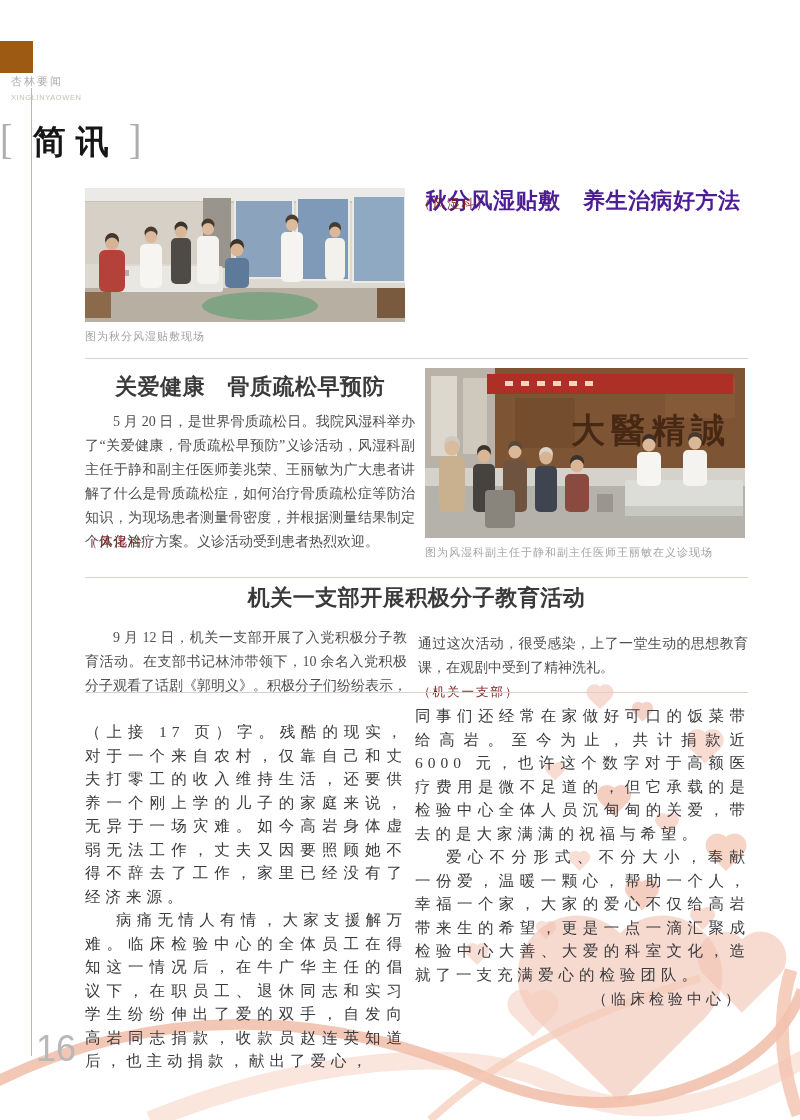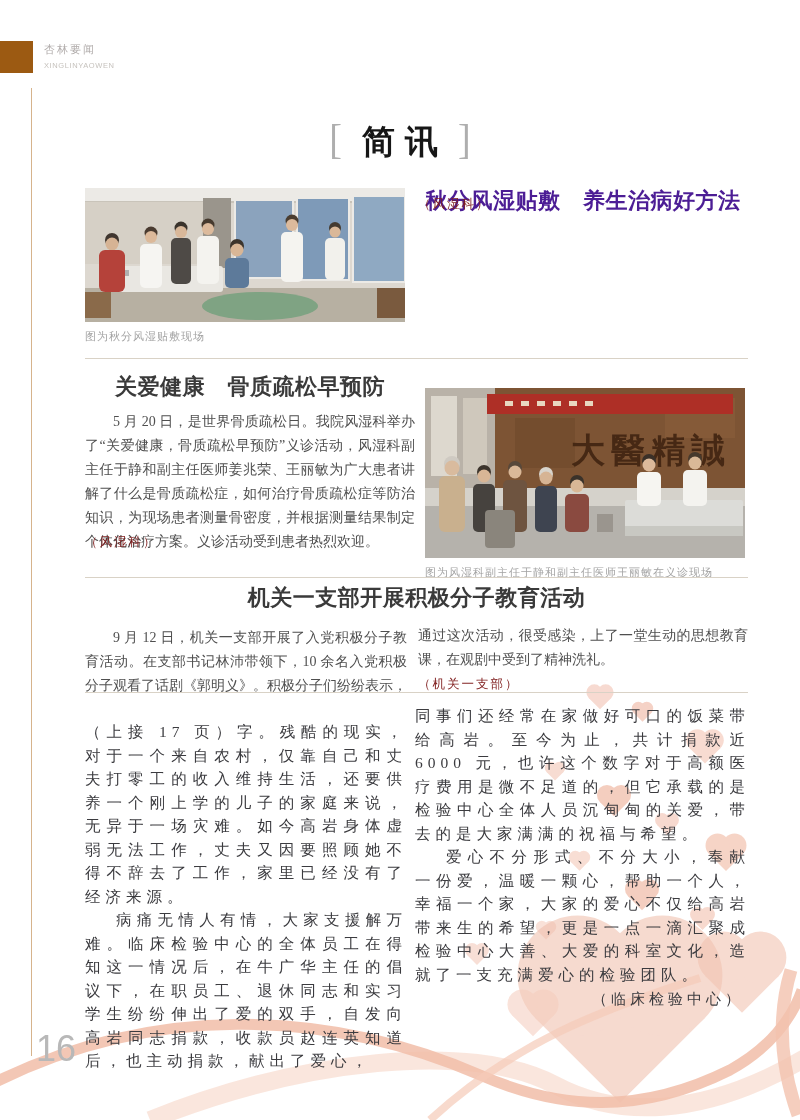--- a/index.html
+++ b/index.html
@@ -16,29 +16,29 @@
   .heart::before, .heart::after {
     content:""; position:absolute; width:100%; height:100%;
     border-radius:50%; background:inherit;
   }
   .heart::before { top:-50%; left:0; }
   .heart::after { top:0; left:-50%; }
   .ribbons { position:absolute; left:0; top:930px; width:800px; height:190px; }
   .left-rule { position:absolute; left:31px; top:88px; width:1px; height:968px;
     background:#c08a4e; opacity:.65; z-index:2; }
   
-  .masthead { position:absolute; left:0; top:41px; z-index:3; display:flex; }
+  .masthead { position:absolute; left:0; top:41px; z-index:3; display:flex;flex-direction:column; }
   .logo-square { width:33px; height:32px; background:#9c5a12; }
   .masthead-text { margin-left:11px; padding-top:1px; }
   .masthead-cn { font-size:11px; color:#b1acab; letter-spacing:2px;
     font-family:"Liberation Sans","DejaVu Sans",sans-serif; }
   .masthead-en { font-size:7.5px; color:#c6c2bd; letter-spacing:.6px; margin-top:4px;
     font-family:"Liberation Sans","DejaVu Sans",sans-serif; }
   
-  .page-title { position:absolute; left:0; top:118px; width:800px; text-align:center;
+  .page-title { position:absolute; left:0; top:118px; width:800px; text-align:left;
     z-index:3; }
   .bracket { color:#aeaeae; font-size:38px; font-weight:300; display:inline-block;
     transform:scaleY(1.12); position:relative; top:-2px; }
   .bracket.l { margin-right:12px; }
   .bracket.r { margin-left:2px; }
   .title-text { font-size:33px; font-weight:900; color:#161616; letter-spacing:10px;
     display:inline-block; }
   
   .abs { position:absolute; z-index:3; }
   .headline { font-weight:700; font-size:22px; text-align:center; letter-spacing:.5px; }
@@ -158,21 +158,21 @@
   </section>
 
   <div class="divider" style="top:358px"></div>
 
   <section class="abs" style="left:85px;top:372px;width:330px">
     <h2 class="headline dark">关爱健康　骨质疏松早预防</h2>
     <p class="bodytext indent">5 月 20 日，是世界骨质疏松日。我院风湿科举办了“关爱健康，骨质疏松早预防”义诊活动，风湿科副主任于静和副主任医师姜兆荣、王丽敏为广大患者讲解了什么是骨质疏松症，如何治疗骨质疏松症等防治知识，为现场患者测量骨密度，并根据测量结果制定个体化治疗方案。义诊活动受到患者热烈欢迎。</p>
     <div class="byline pull-up" style="padding-right:20px">（风湿科）</div>
   </section>
 
-  <figure class="abs" style="left:425px;top:388px;width:328px">
+  <figure class="abs" style="left:425px;top:368px;width:328px">
     <svg class="photo" width="320" height="170" viewBox="0 0 320 170">
       <rect width="320" height="170" fill="#c9c4bc"></rect>
       <rect width="70" height="100" fill="#b9b2a8"></rect>
       <rect x="6" y="8" width="26" height="80" fill="#ddd8ce"></rect>
       <rect x="38" y="10" width="24" height="76" fill="#cfc8bc"></rect>
       <rect x="70" width="250" height="100" fill="#7d5434"></rect>
       <rect x="90" y="30" width="60" height="50" fill="#6b4527" opacity=".5"></rect>
       <rect x="240" y="10" width="70" height="40" fill="#8a5f3c" opacity=".6"></rect>
       <rect x="62" y="6" width="246" height="20" fill="#ae2f26"></rect>
       <rect x="80" y="13" width="8" height="5" fill="#e8d8c0"></rect>
@@ -213,21 +213,21 @@
     <figcaption class="caption">图为风湿科副主任于静和副主任医师王丽敏在义诊现场</figcaption>
   </figure>
 
   <div class="divider" style="top:577px"></div>
 
   <h2 class="headline dark abs" style="left:85px;top:583px;width:663px">机关一支部开展积极分子教育活动</h2>
   <section class="abs" style="left:85px;top:620px;width:322px">
     <p class="bodytext indent" style="margin-top:6px">9 月 12 日，机关一支部开展了入党积极分子教育活动。在支部书记林沛带领下，10 余名入党积极分子观看了话剧《郭明义》。积极分子们纷纷表示，</p>
   </section>
   <section class="abs" style="left:418px;top:620px;width:330px">
-    <p class="bodytext" style="margin-top:4px">通过这次活动，很受感染，上了一堂生动的思想教育课，在观剧中受到了精神洗礼。</p>
+    <p class="bodytext" style="margin-top:12px">通过这次活动，很受感染，上了一堂生动的思想教育课，在观剧中受到了精神洗礼。</p>
     <div class="byline" style="padding-right:8px">（机关一支部）</div>
   </section>
 
   <div class="divider" style="top:692px"></div>
 
   <section class="abs kai" style="left:85px;top:720px;width:322px">
     <p>（上接 17 页）字。残酷的现实，对于一个来自农村，仅靠自己和丈夫打零工的收入维持生活，还要供养一个刚上学的儿子的家庭来说，无异于一场灾难。如今高岩身体虚弱无法工作，丈夫又因要照顾她不得不辞去了工作，家里已经没有了经济来源。</p>
     <p class="indent">病痛无情人有情，大家支援解万难。临床检验中心的全体员工在得知这一情况后，在牛广华主任的倡议下，在职员工、退休同志和实习学生纷纷伸出了爱的双手，自发向高岩同志捐款，收款员赵连英知道后，也主动捐款，献出了爱心，</p>
   </section>
   <section class="abs kai" style="left:415px;top:704px;width:335px">

